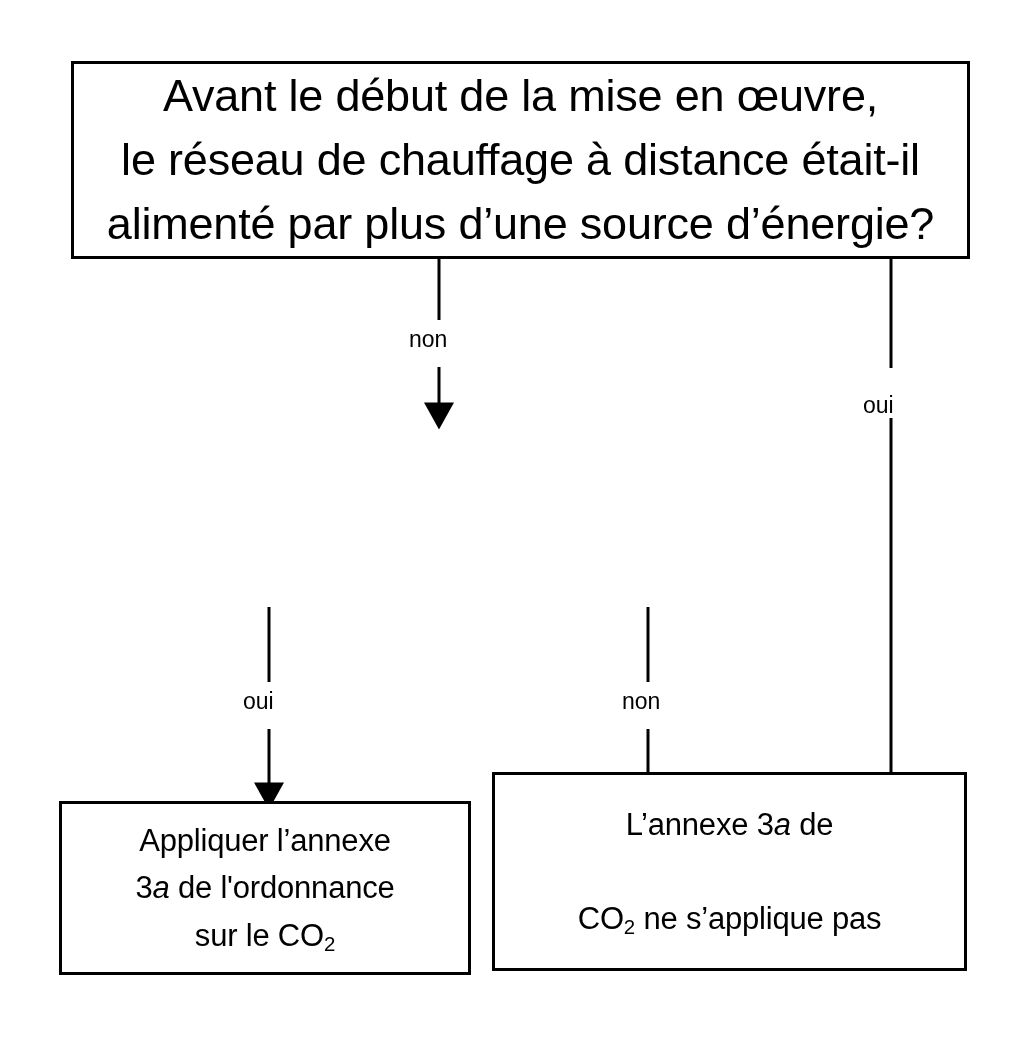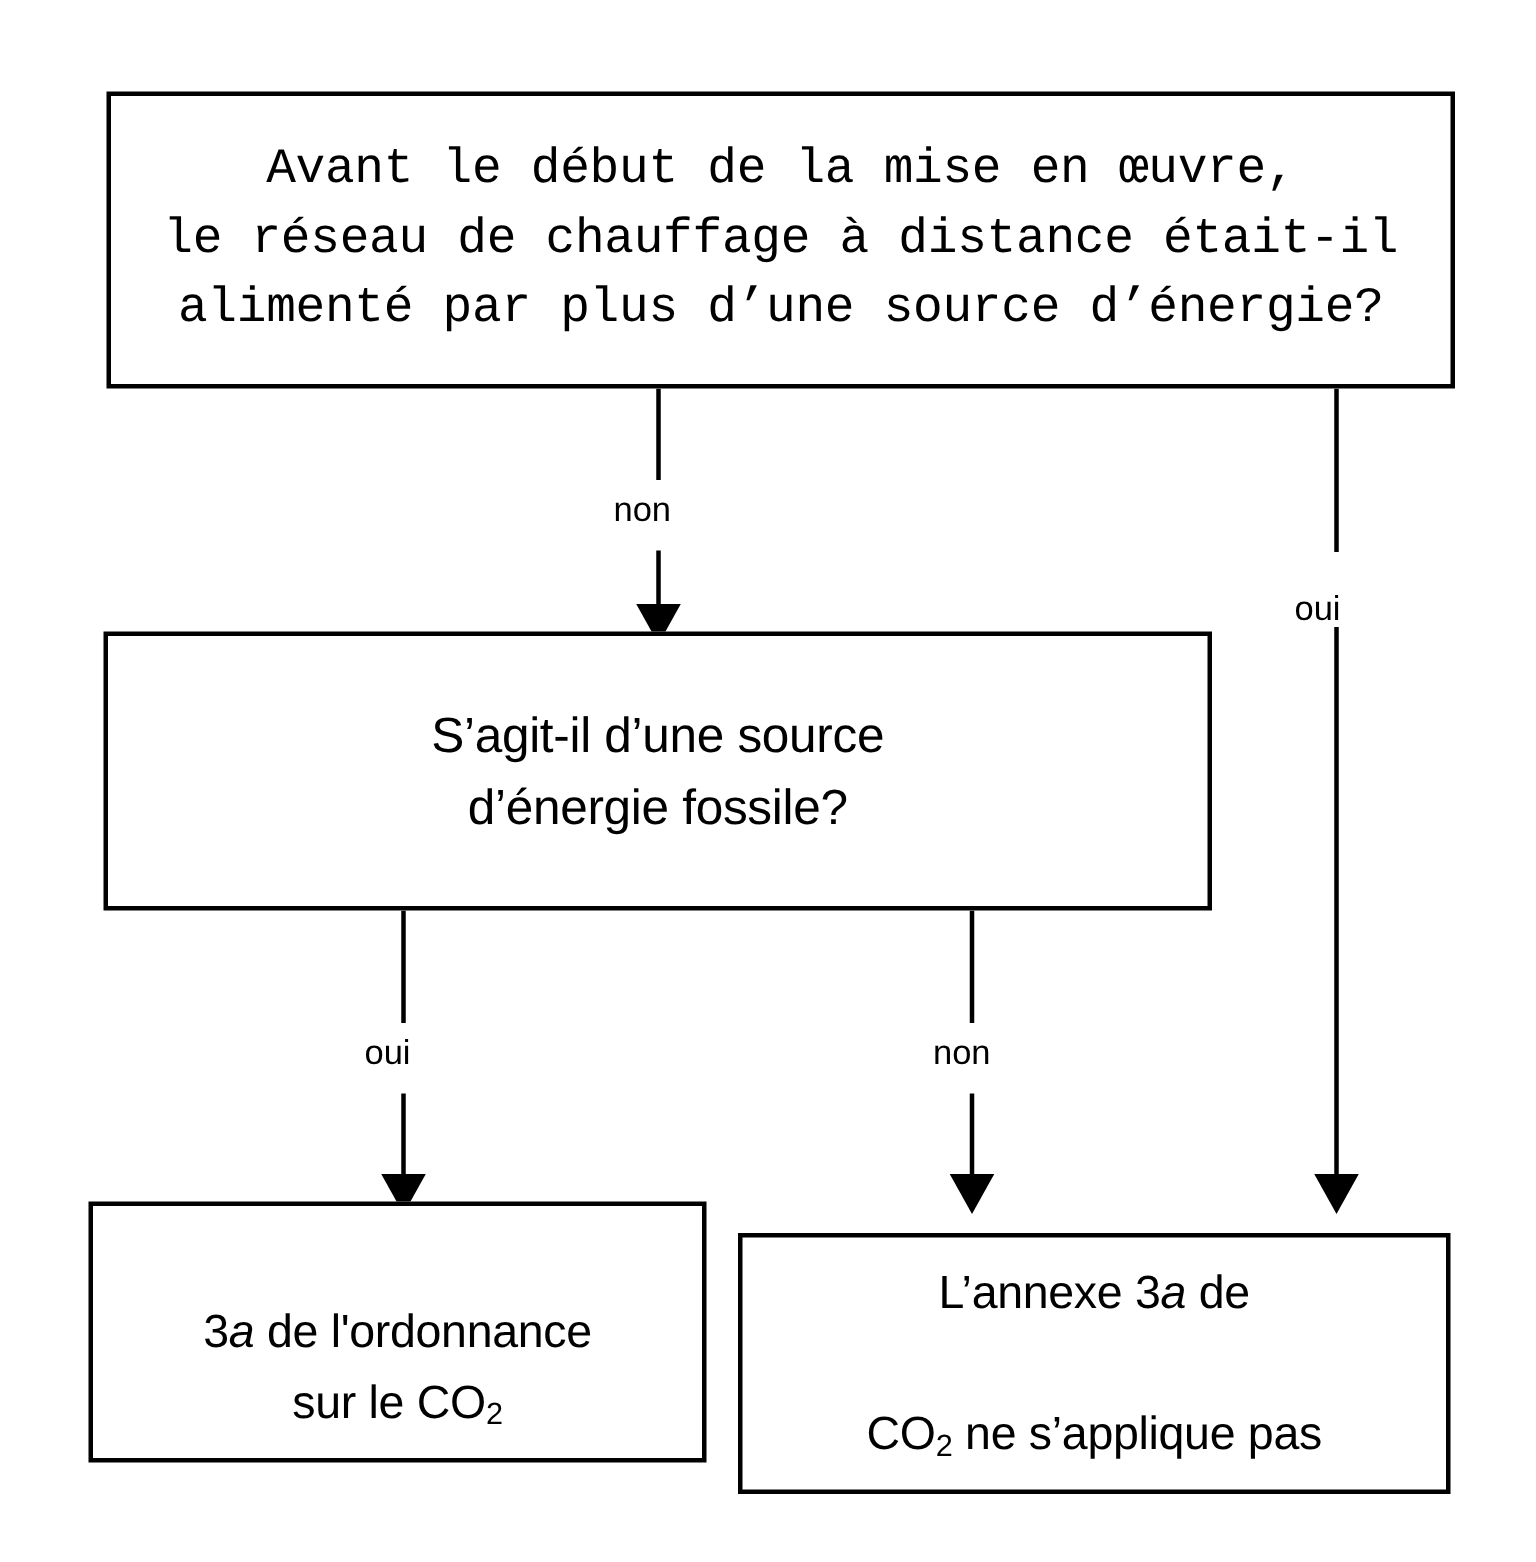--- a/index.html
+++ b/index.html
@@ -45,24 +45,23 @@
     white-space: pre-line;
   }
   
   #node-start {
     left: 71px;
     top: 61px;
     width: 899px;
     height: 198px;
   }
   #node-start .node-text {
-    font-size: 33px;
+    font-size: 45px;
     line-height: 1.42;
     letter-spacing: -0.2px;
-    font-family: Liberation Mono, monospace;
   }
   
   #node-decision {
     left: 69px;
     top: 421px;
     width: 739px;
     height: 186px;
   }
   #node-decision .node-text {
     font-size: 33px;
@@ -77,23 +76,23 @@
     height: 174px;
   }
   #node-apply .node-text {
     font-size: 31px;
     line-height: 1.52;
     letter-spacing: -0.2px;
   }
   
   #node-notapply {
     left: 492px;
-    top: 822px;
+    top: 772px;
     width: 475px;
-    height: 174px;
+    height: 199px;
   }
   #node-notapply .node-text {
     font-size: 31px;
     line-height: 1.52;
     letter-spacing: -0.2px;
   }
   .italic-a {
     font-style: italic;
   }
   sub {
@@ -158,27 +157,23 @@
       <line x1="648" y1="729" x2="648" y2="786" stroke="#000000" stroke-width="3" marker-end="url(#arrowhead)"></line>
     </g>
   </svg>
 
   <div class="node" id="node-start">
     <span class="node-text">Avant le début de la mise en œuvre,
 le réseau de chauffage à distance était-il
 alimenté par plus d’une source d’énergie?</span>
   </div>
 
-  <div class="node" id="node-decision">
-    <span class="node-text">S’agit-il d’une source
-d’énergie fossile?</span>
-  </div>
 
   <div class="node" id="node-apply">
-    <span class="node-text"><br><span>3</span><span class="italic-a">a</span><span> de l'ordonnance</span><br><span>sur le CO</span><sub>2</sub></span>
+    <span class="node-text"><span>Appliquer l’annexe</span><br><span>3</span><span class="italic-a">a</span><span> de l'ordonnance</span><br><span>sur le CO</span><sub>2</sub></span>
   </div>
 
   <div class="node" id="node-notapply">
     <span class="node-text"><span>L’annexe 3</span><span class="italic-a">a</span><span> de</span><br><br><span>CO</span><sub>2</sub><span> ne s’applique pas</span></span>
   </div>
 
   <span class="edge-label" id="label-non-top">non</span>
   <span class="edge-label" id="label-oui-right">oui</span>
   <span class="edge-label" id="label-oui-bottom">oui</span>
   <span class="edge-label" id="label-non-bottom">non</span>

